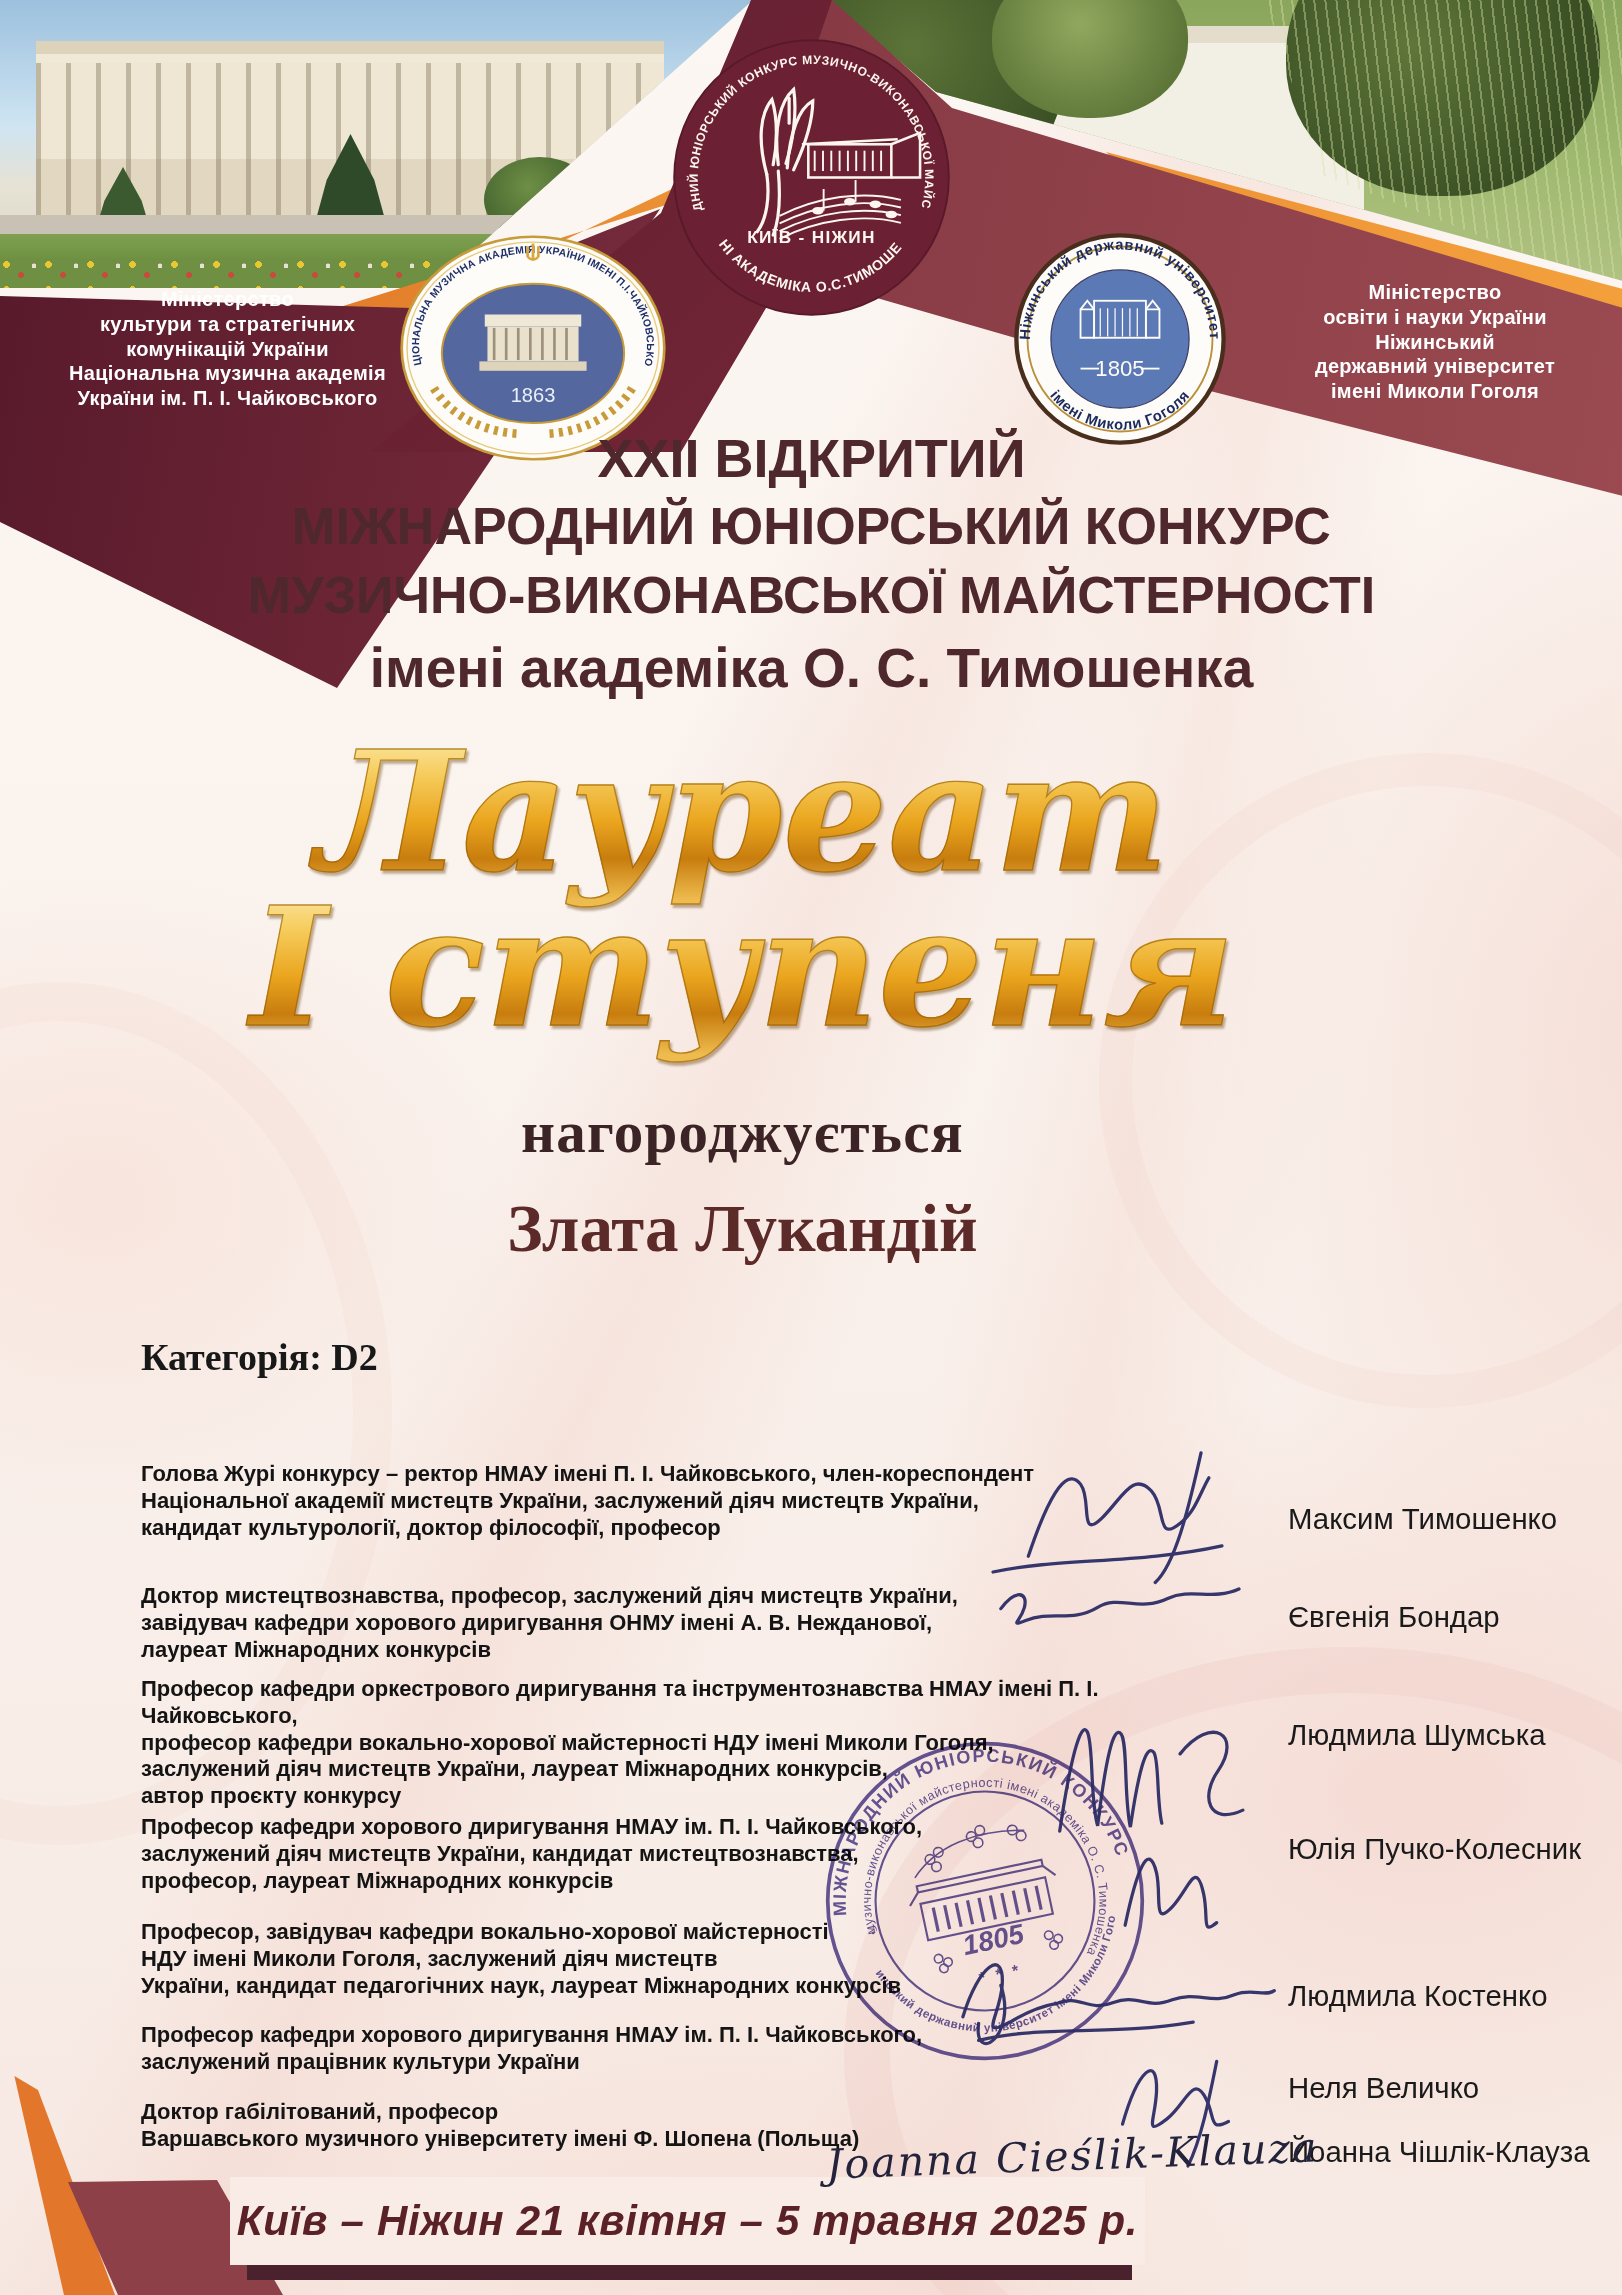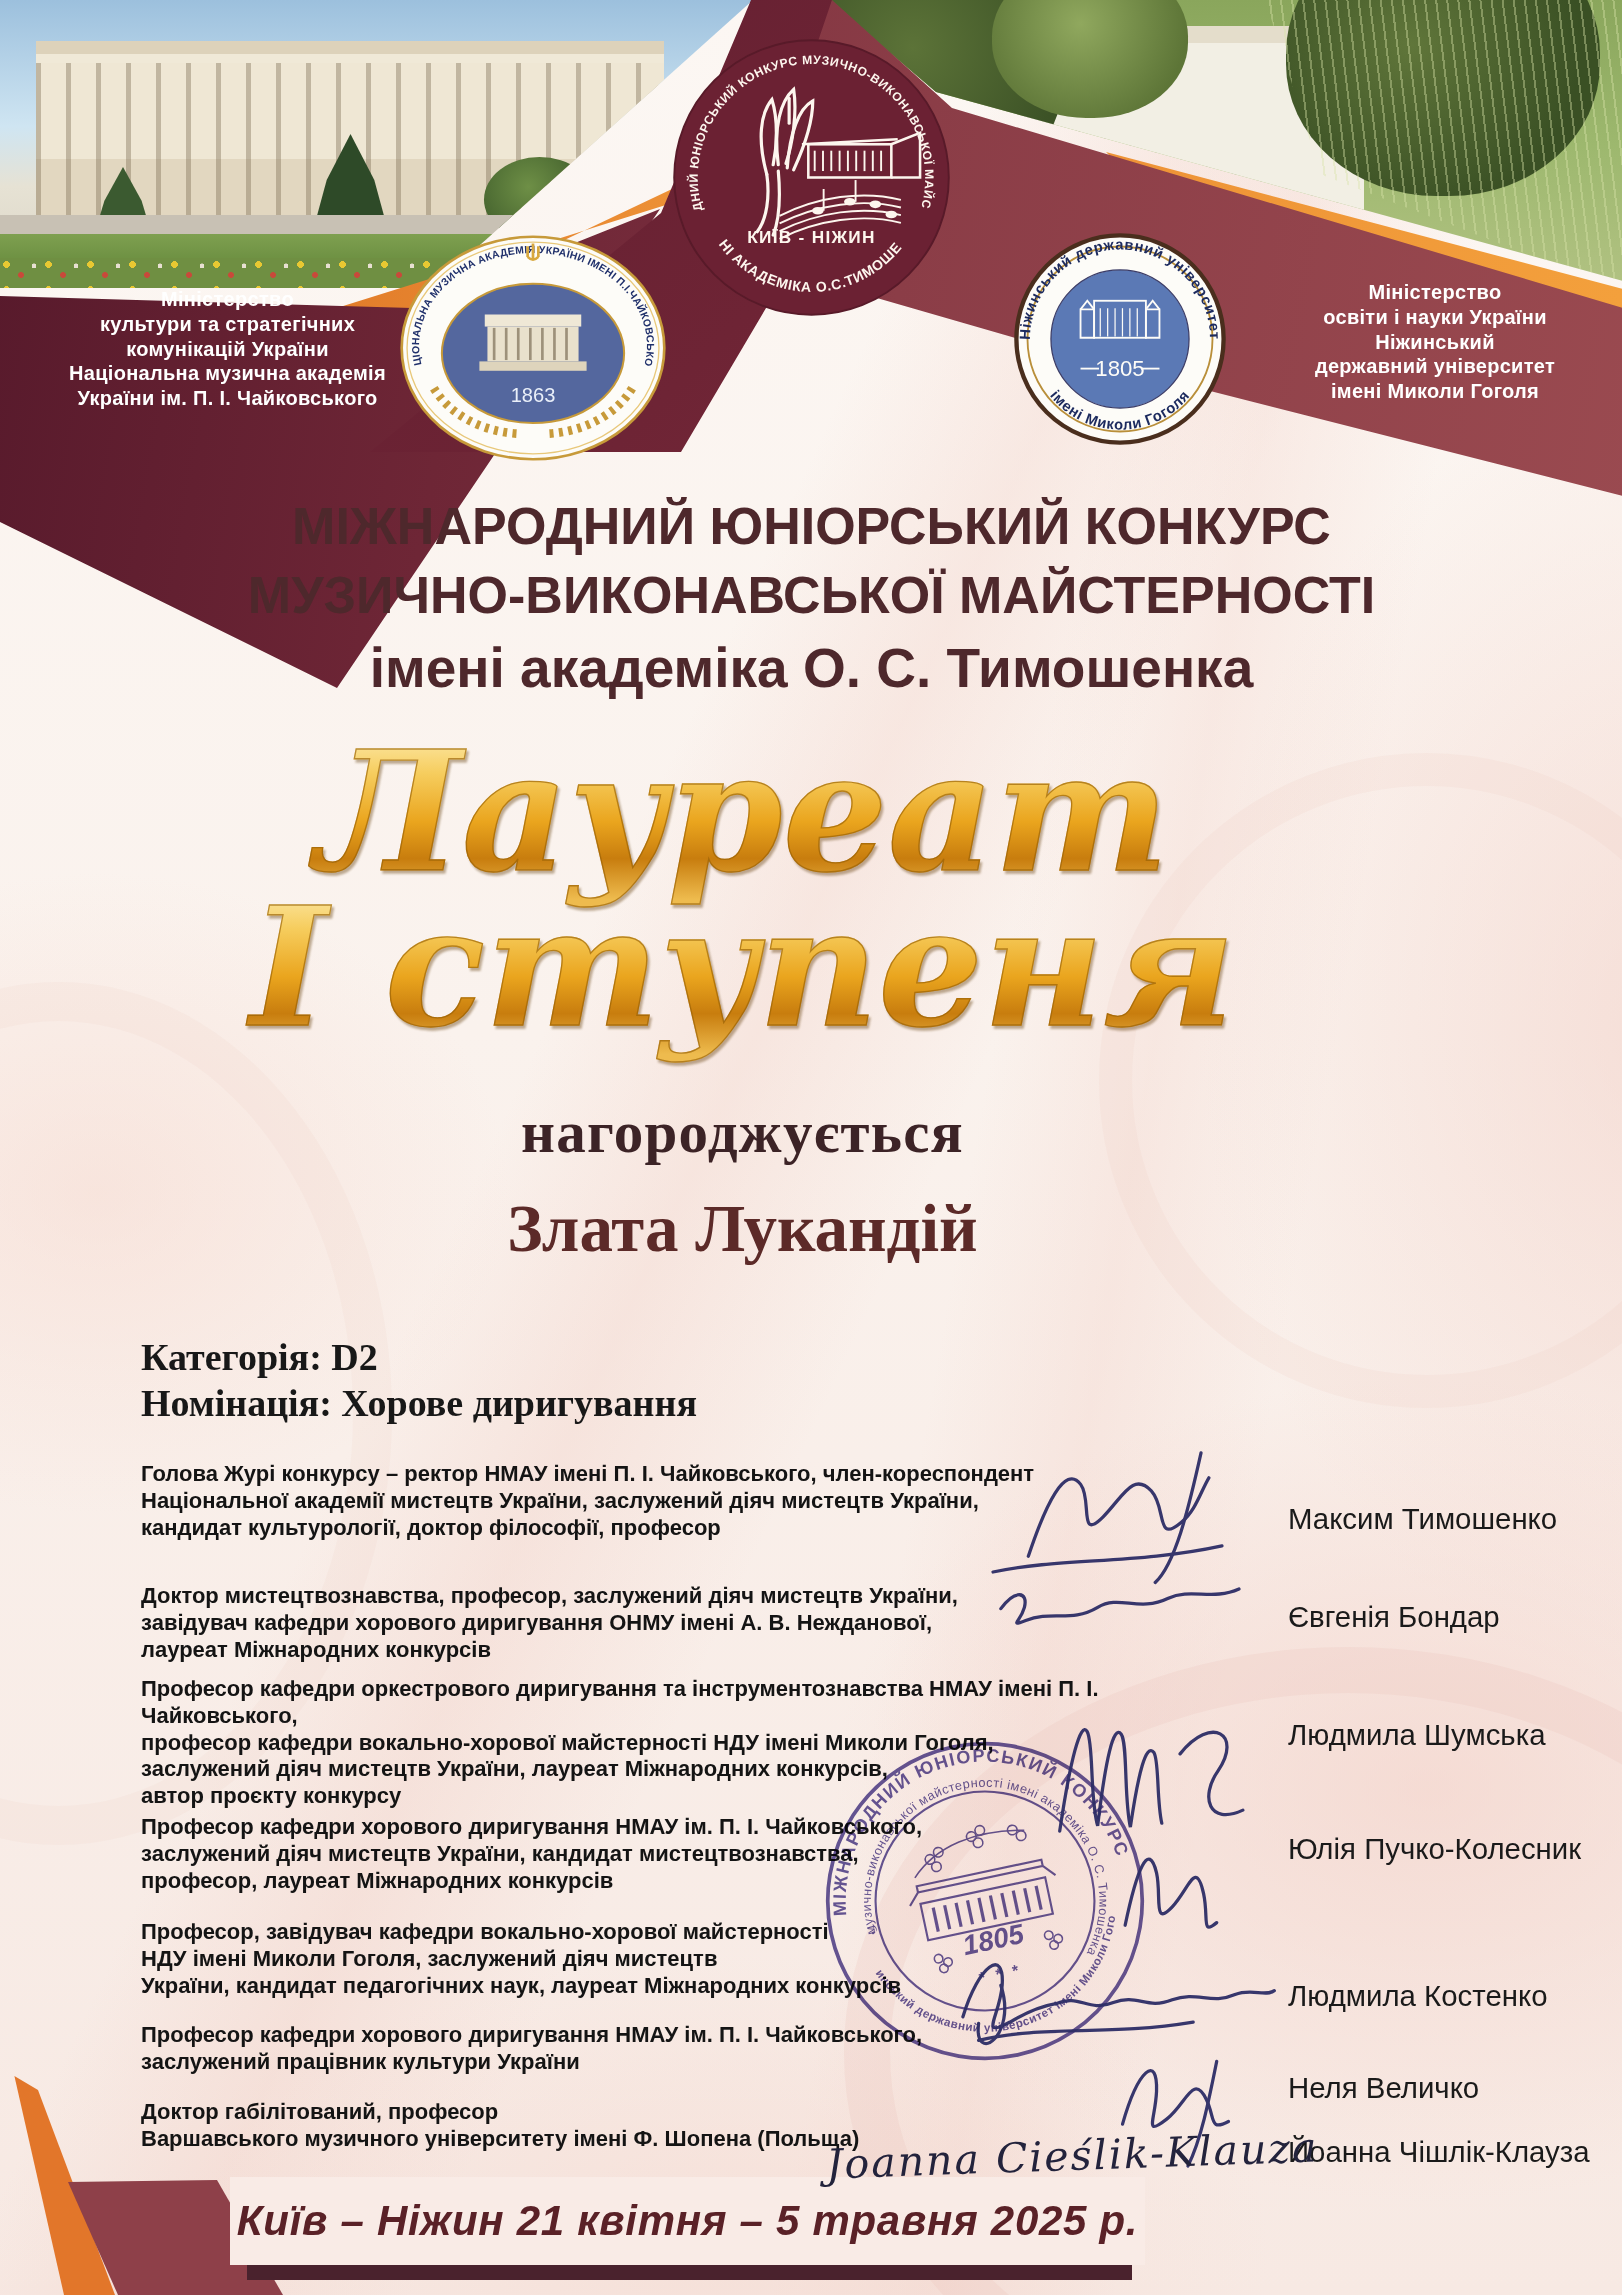--- a/index.html
+++ b/index.html
@@ -267,32 +267,32 @@
           <line x1="208" y1="130" x2="208" y2="176"></line>
       </g>
     </g>
     <g stroke="#fdfcf8" stroke-width="3">
         <line x1="116" y1="228" x2="146" y2="228"></line>
         <line x1="214" y1="228" x2="244" y2="228"></line>
       </g>
     <text x="180" y="240" text-anchor="middle" font-size="36" fill="#fdfcf8" font-family="Liberation Serif,serif">1805</text>
   </svg>
 
+  <div class="abs t t1">XXII ВІДКРИТИЙ</div>
   <div class="abs t t2">МІЖНАРОДНИЙ ЮНІОРСЬКИЙ КОНКУРС</div>
   <div class="abs t t3">МУЗИЧНО-ВИКОНАВСЬКОЇ МАЙСТЕРНОСТІ</div>
   <div class="abs t t4">імені академіка О. С. Тимошенка</div>
 
   <div class="abs goldline g1">Лауреат</div>
   <div class="abs goldline g2">І ступеня</div>
 
   <div class="abs recipient">Злата Лукандій</div>
   <div class="abs verb">нагороджується</div>
 
   <div class="abs cat cat1">Категорія: D2</div>
-  <div class="abs cat cat2">Номінація: Хорове диригування</div>
 
   <div class="abs jdesc" style="top:1461px;">Голова Журі конкурсу – ректор НМАУ імені П. І. Чайковського,  член-кореспондент
 Національної академії мистецтв України, заслужений діяч мистецтв України,
 кандидат культурології, доктор філософії, професор</div>
   <div class="abs jdesc" style="top:1572px;margin-top:11px;">Доктор мистецтвознавства, професор, заслужений діяч мистецтв України,
 завідувач кафедри хорового диригування ОНМУ імені А. В. Нежданової,
 лауреат Міжнародних конкурсів</div>
   <div class="abs jdesc" style="top:1676px;">Професор кафедри оркестрового диригування  та інструментознавства НМАУ імені П. І. Чайковського,
 професор кафедри вокально-хорової майстерності НДУ імені Миколи Гоголя,
 заслужений діяч мистецтв України,  лауреат Міжнародних конкурсів,

